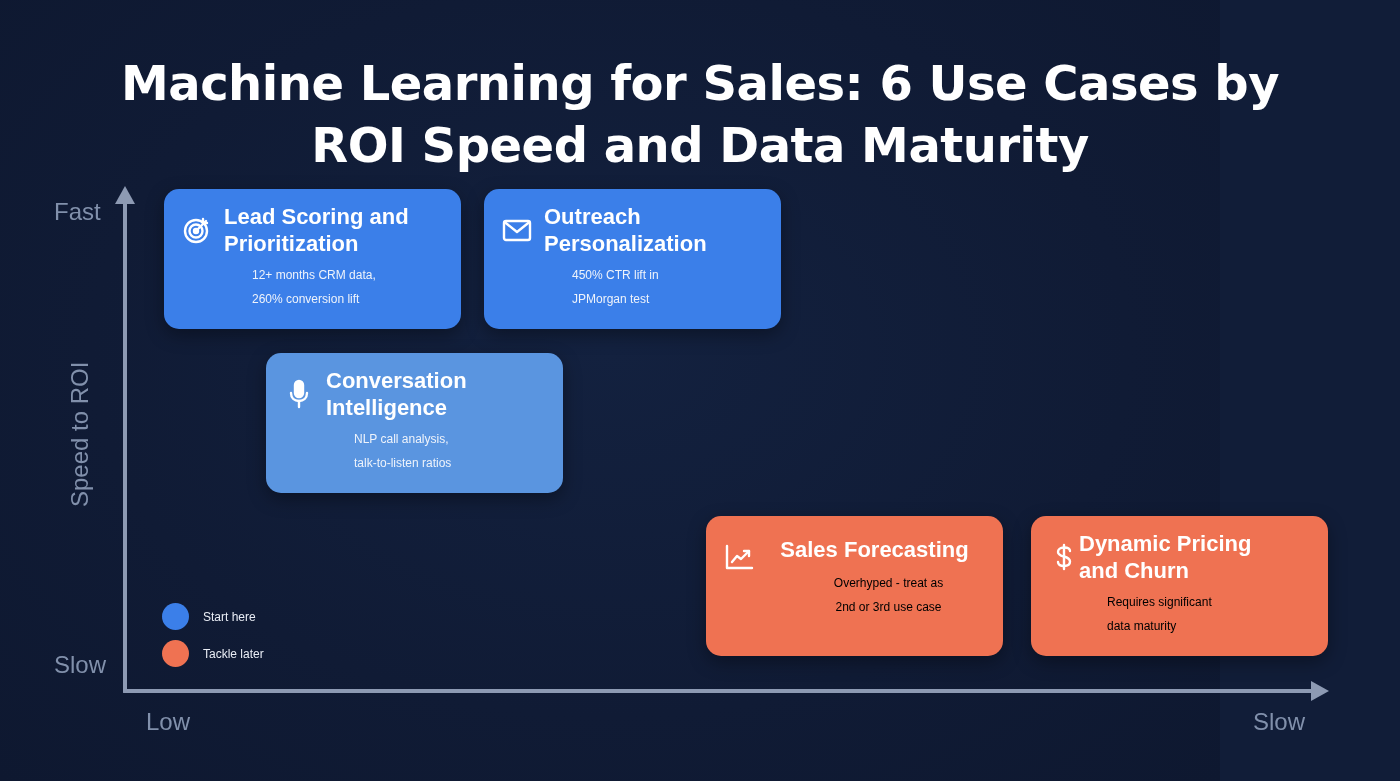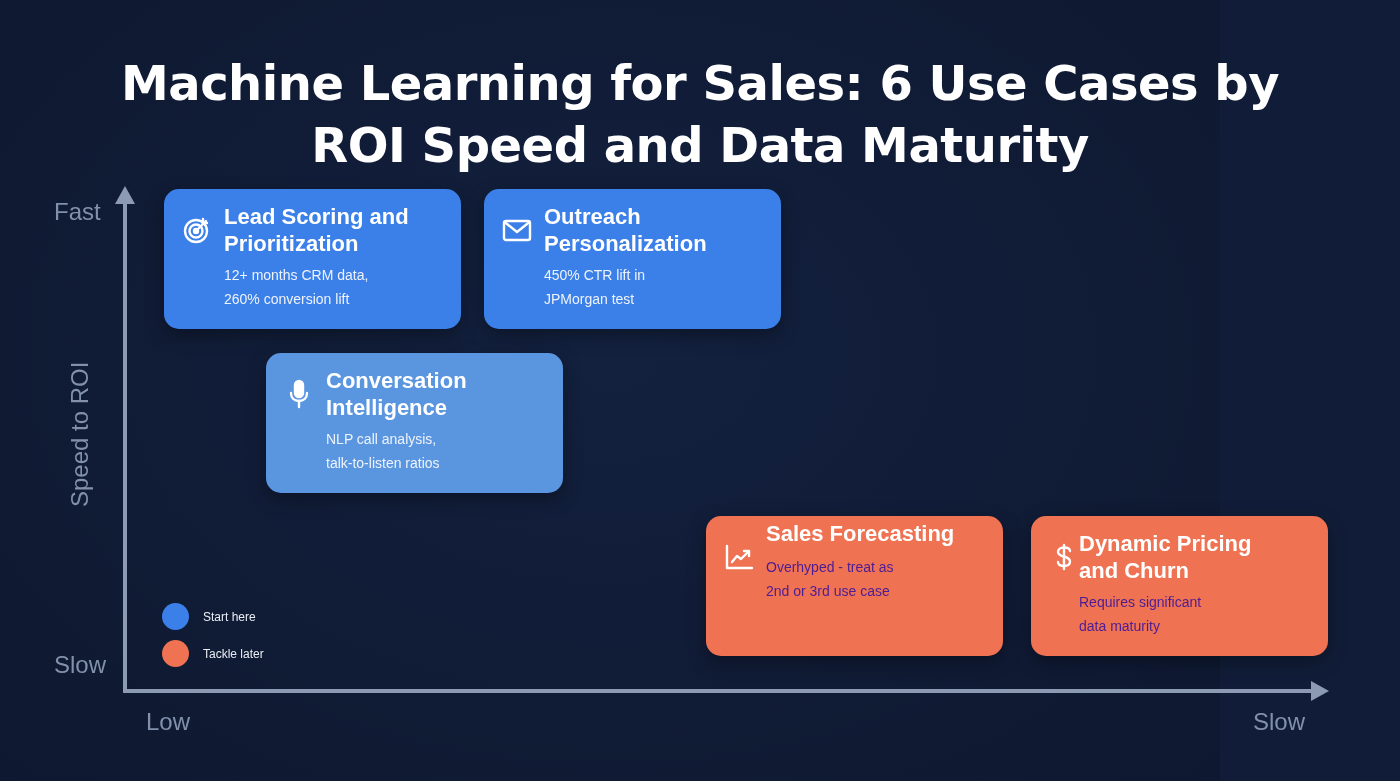--- a/index.html
+++ b/index.html
@@ -59,23 +59,23 @@
   .card.light { background: #5a95e0; }
   .card.orange { background: #ef7252; }
   .card .icon {
     position: absolute; left: 18px; top: 26px; width: 30px; height: 30px;
   }
   .card .icon svg { width: 30px; height: 30px; display: block; }
   .card .ctitle {
     font-weight: bold; font-size: 22px; line-height: 27px; color: #ffffff;
   }
   .card .cdesc {
-    margin-top: 6px; font-size: 14px; line-height: 24px; color: #eef3fb;
+    margin-top: 6px; font-size: 12px; line-height: 24px; color: #eef3fb; margin-left: 28px;
   }
-  .card.orange .cdesc { color: #4c1d95; }
+  .card.orange .cdesc { color: #000000; }
 
   .legend { position: absolute; left: 162px; top: 598px; }
   .legend-row { display: flex; align-items: center; height: 37px; }
   .legend-dot { width: 27px; height: 27px; border-radius: 50%; margin-right: 14px; }
   .legend-text { color: #e9edf5; font-size: 12px; }
 </style>
 </head>
 <body>
 
 <div class="canvas">
@@ -139,21 +139,21 @@
     </span>
     <div class="ctitle">
       <span>Conversation</span><br><span>Intelligence</span>
     </div>
     <div class="cdesc">
       <span>NLP call analysis,</span><br><span>talk-to-listen ratios</span>
     </div>
   </div>
 
 
-  <div class="card orange" style="left:706px; top:516px; padding-top:4px;">
+  <div class="card orange" style="left:706px; top:516px; padding-top:20px;text-align:center;">
     <span class="icon">
       <svg viewBox="0 0 30 30" fill="none" stroke="#fff" stroke-width="2.4" stroke-linecap="round" stroke-linejoin="round">
         <path d="M3 4 L3 26 L28 26"></path>
         <path d="M8 20 L13 14 L17 17 L25 9"></path>
         <path d="M20 9 L25 9 L25 14"></path>
       </svg>
     </span>
     <div class="ctitle">Sales Forecasting</div>
     <div class="cdesc" style="margin-top:8px;">
       <span>Overhyped - treat as</span><br><span>2nd or 3rd use case</span>

